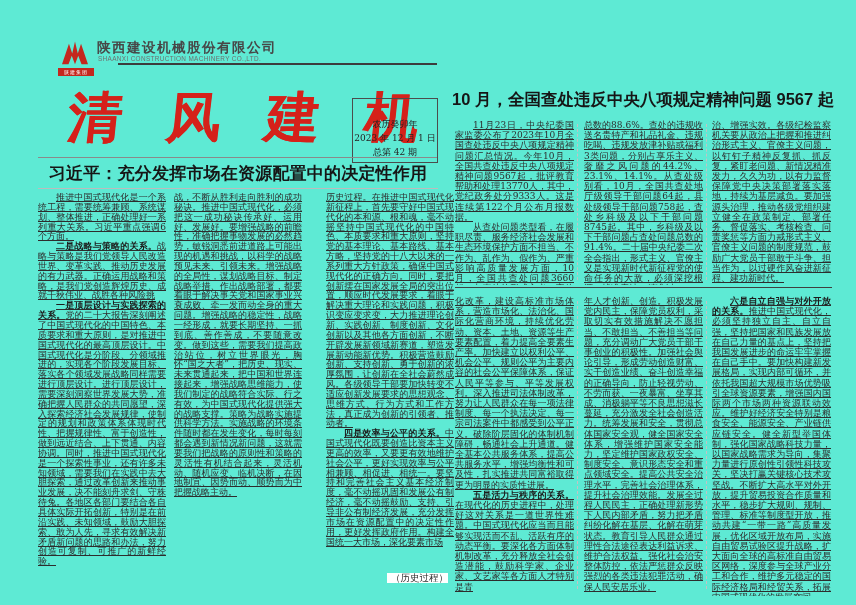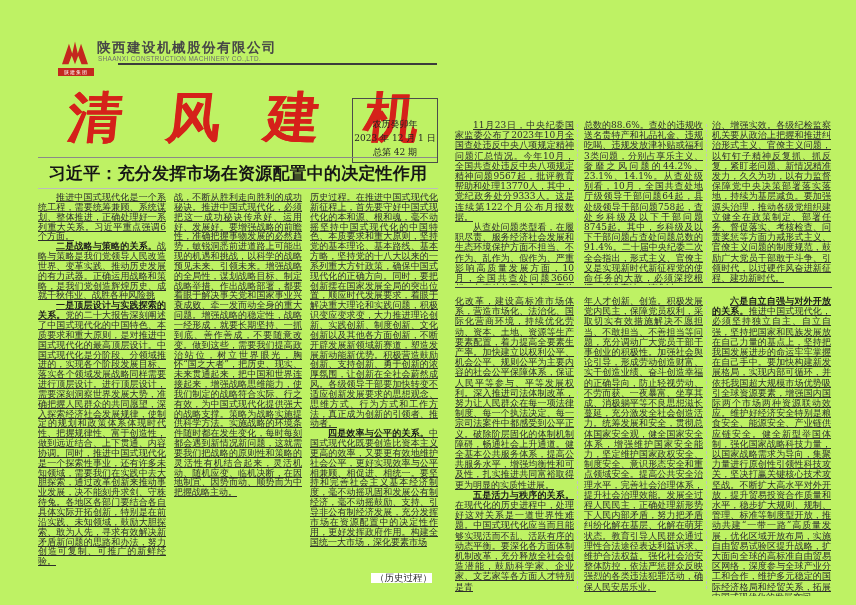--- a/index.html
+++ b/index.html
@@ -1,17 +1,17 @@
 <!DOCTYPE html>
 <html><head>
 <meta charset="utf-8">
 <style>
   html,body { margin:0; padding:0; background:#e8e8e8; }
   .page {
-    position:relative; width:856px; height:605px; background:#bef264;
+    position:relative; width:856px; height:605px; background:#5eead4;
     font-family:"DejaVu Serif","Liberation Serif",serif; overflow:hidden;
     margin:0 auto;
   }
   
   .logo-icon { position:absolute; left:60px; top:40px; width:30px; height:26px; }
   .logo-badge {
     position:absolute; left:58px; top:68px; width:36px; height:8px;
     background:#c4271e; color:#ffffff; font-size:5px; line-height:8px;
     text-align:center; letter-spacing:1px;
     font-family:"Liberation Sans","DejaVu Sans",sans-serif;
@@ -56,21 +56,21 @@
 
   
   .col {
     position:absolute; overflow:hidden; text-align:justify; color:#2d2d2d;text-decoration:underline;
   }
   .col p { margin:0; text-indent:2em; }
   .col p.cont { text-indent:0; }
   .para-head { font-family:"Liberation Sans","DejaVu Sans",sans-serif; font-weight:700; color:#1c1c1c; }
 
   .lcol { top:193px; height:402px; width:128px; font-size:9px; line-height:9.85px; }
-  .lcol1 { left:38px; }  .lcol2 { left:174px; }  .lcol3 { left:310px; }
+  .lcol1 { left:38px; }  .lcol2 { left:174px; }  .lcol3 { left:326px; }
 
   .rtcol { top:120px; height:165px; width:119px; font-size:9px; line-height:10.2px; }
   .rbcol { top:296px; height:300px; width:119px; font-size:9px; line-height:10.2px; }
   .rc1 { left:455px; } .rc2 { left:584px; } .rc3 { left:712px; }
 
   .jump-note { position:absolute; right:6px; bottom:12px; font-size:9.5px; background:#ffffff; padding-left:4px; }
 
   .right-divider { position:absolute; left:455px; top:287px; width:377px; height:1px; background:#3f3f3f; }
   .vrule { position:absolute; width:0; border-left:1px dashed #c3c3c3; }
   .vr-t { top:124px; height:156px; }
@@ -107,29 +107,30 @@
     </div>
   <div class="col lcol lcol2">
       <p class="cont">战，不断从胜利走向胜利的成功秘诀。推进中国式现代化，必须把这一成功秘诀传承好、运用好、发展好。要增强战略的前瞻性，准确把握事物发展的必然趋势，敏锐洞悉前进道路上可能出现的机遇和挑战，以科学的战略预见未来、引领未来。增强战略的全局性，谋划战略目标、制定战略举措、作出战略部署，都要着眼于解决事关党和国家事业兴衰成败、牵一发而动全身的重大问题。增强战略的稳定性，战略一经形成，就要长期坚持、一抓到底、善作善成，不要随意改变。做到这些，需要我们提高政治站位，树立世界眼光，胸怀“国之大者”，把历史、现实、未来贯通起来，把中国和世界连接起来，增强战略思维能力，使我们制定的战略符合实际、行之有效，为中国式现代化提供强大的战略支撑。策略为战略实施提供科学方法。实施战略的环境条件随时都在发生变化，每时每刻都会遇到新情况新问题，这就需要我们把战略的原则性和策略的灵活性有机结合起来，灵活机动、随机应变、临机决断，在因地制宜、因势而动、顺势而为中把握战略主动。</p>
     </div>
   <div class="col lcol lcol3">
     <p class="cont">历史过程。在推进中国式现代化新征程上，首先要守好中国式现代化的本和源、根和魂，毫不动摇坚持中国式现代化的中国特色、本质要求和重大原则，坚持党的基本理论、基本路线、基本方略，坚持党的十八大以来的一系列重大方针政策，确保中国式现代化的正确方向。同时，要把创新摆在国家发展全局的突出位置，顺应时代发展要求，着眼于解决重大理论和实践问题，积极识变应变求变，大力推进理论创新、实践创新、制度创新、文化创新以及其他各方面创新，不断开辟发展新领域新赛道，塑造发展新动能新优势。积极营造鼓励创新、支持创新、勇于创新的浓厚氛围，让创新在全社会蔚然成风。各级领导干部要加快转变不适应创新发展要求的思想观念、思维方式、行为方式和工作方法，真正成为创新的引领者、推动者。</p>
       <p><b class="para-head">四是效率与公平的关系。</b>中国式现代化既要创造比资本主义更高的效率，又要更有效地维护社会公平，更好实现效率与公平相兼顾、相促进、相统一。要坚持和完善社会主义基本经济制度，毫不动摇巩固和发展公有制经济，毫不动摇鼓励、支持、引导非公有制经济发展，充分发挥市场在资源配置中的决定性作用，更好发挥政府作用。构建全国统一大市场，深化要素市场</p>
       <span class="jump-note">（历史过程）</span>
   </div>
 
+  <div class="right-headline">10 月，全国查处违反中央八项规定精神问题 9567 起</div>
   <div class="col rtcol rc1">
       <p>11月23日，中央纪委国家监委公布了2023年10月全国查处违反中央八项规定精神问题汇总情况。今年10月，全国共查处违反中央八项规定精神问题9567起，批评教育帮助和处理13770人，其中，党纪政务处分9333人。这是连续第122个月公布月报数据。</p>
       <p>从查处问题类型看，在履职尽责、服务经济社会发展和生态环境保护方面不担当、不作为、乱作为、假作为、严重影响高质量发展方面，10月，全国共查处问题3660起，占查处的形式主义、官僚主义问题</p>
     </div>
   <div class="col rtcol rc2">
       <p class="cont">总数的88.6%。查处的违规收送名贵特产和礼品礼金、违规吃喝、违规发放津补贴或福利3类问题，分别占享乐主义、奢靡之风问题的44.2%、23.1%、14.1%。从查处级别看，10月，全国共查处地厅级领导干部问题64起，县处级领导干部问题758起，查处乡科级及以下干部问题8745起。其中，乡科级及以下干部问题占查处问题总数的91.4%。二十届中央纪委二次全会指出，形式主义、官僚主义是实现新时代新征程党的使命任务的大敌，必须深挖根源、找准症结，精准纠</p>
     </div>
   <div class="col rtcol rc3">
-      <p class="cont">治、增强实效。各级纪检监察机关要从政治上把握和推进纠治形式主义、官僚主义问题，以钉钉子精神反复抓、抓反复，紧盯老问题、新情况精准发力，久久为功，以有力监督保障党中央决策部署落实落地，持续为基层减负。要加强源头治理，推动各级党组织建立健全在政策制定、部署任务、督促落实、考核检查、问责奖惩等方面力戒形式主义、官僚主义问题的制度规范，鼓励广大党员干部敢于斗争、引领时代，以过硬作风奋进新征程、建功新时代。</p>
+      <p class="cont">治、增强实效。各级纪检监察机关要从政治上把握和推进纠治形式主义、官僚主义问题，以钉钉子精神反复抓、抓反复，紧盯老问题、新情况精准发力，久久为功，以有力监督保障党中央决策部署落实落地，持续为基层减负。要加强源头治理，推动各级党组织建立健全在政策制定、部署任务、督促落实、考核检查、问责奖惩等方面力戒形式主义、官僚主义问题的制度规范，鼓励广大党员干部敢于斗争、担当作为，以过硬作风奋进新征程、建功新时代。</p>
     </div>
   <div class="vrule vr-t vr-a"></div>
   <div class="vrule vr-t vr-c"></div>
 
   <div class="right-divider"></div>
 
   <div class="col rbcol rc1">
       <p class="cont">化改革，建设高标准市场体系，营造市场化、法治化、国际化营商环境，持续优化劳动、资本、土地、资源等生产要素配置，着力提高全要素生产率。加快建立以权利公平、机会公平、规则公平为主要内容的社会公平保障体系，保证人民平等参与、平等发展权利。深入推进司法体制改革，努力让人民群众在每一项法律制度、每一个执法决定、每一宗司法案件中都感受到公平正义。破除阶层固化的体制机制障碍，畅通社会上升通道。健全基本公共服务体系，提高公共服务水平，增强均衡性和可及性，扎实推进共同富裕取得更为明显的实质性进展。</p>
       <p><b class="para-head">五是活力与秩序的关系。</b>在现代化的历史进程中，处理好这对关系是一道世界性难题。中国式现代化应当而且能够实现活而不乱、活跃有序的动态平衡。要深化各方面体制机制改革，充分释放全社会创造潜能，鼓励科学家、企业家、文艺家等各方面人才特别是青</p>
     </div>

